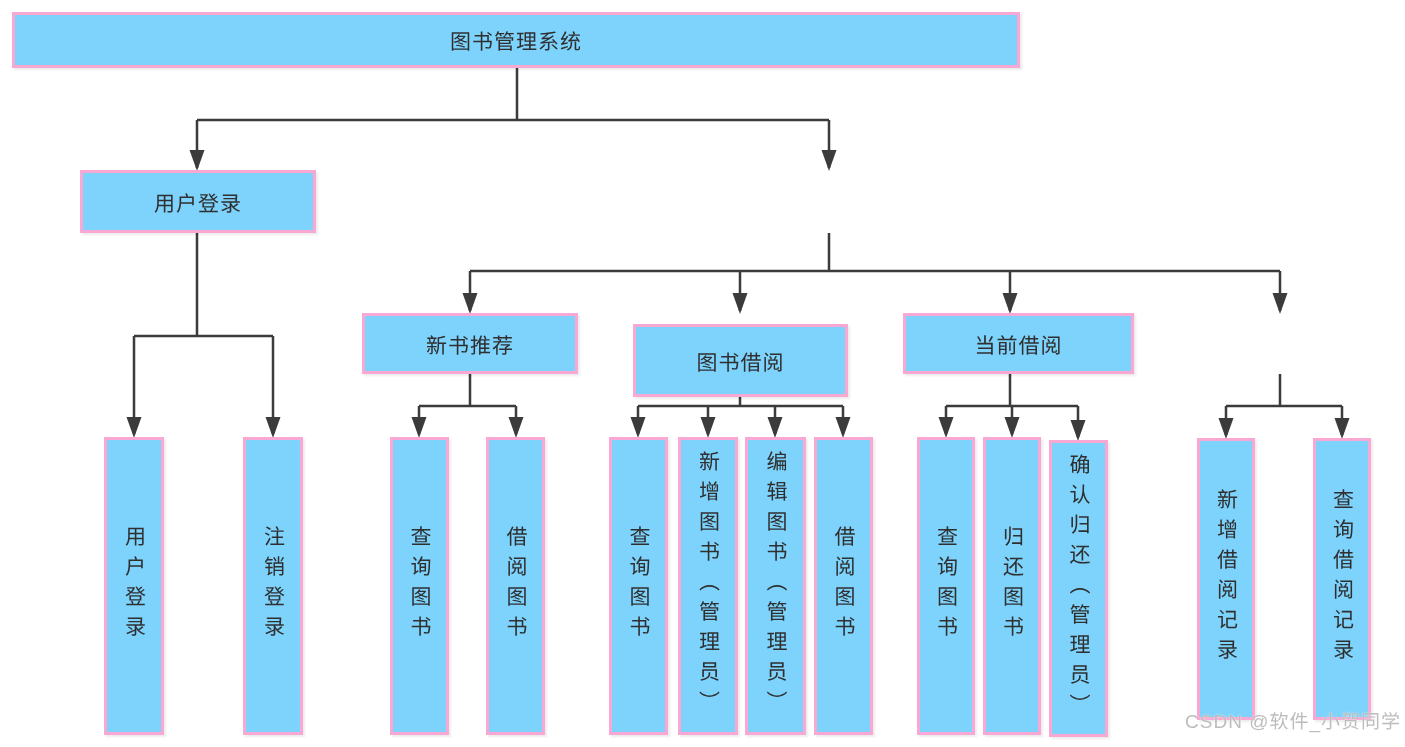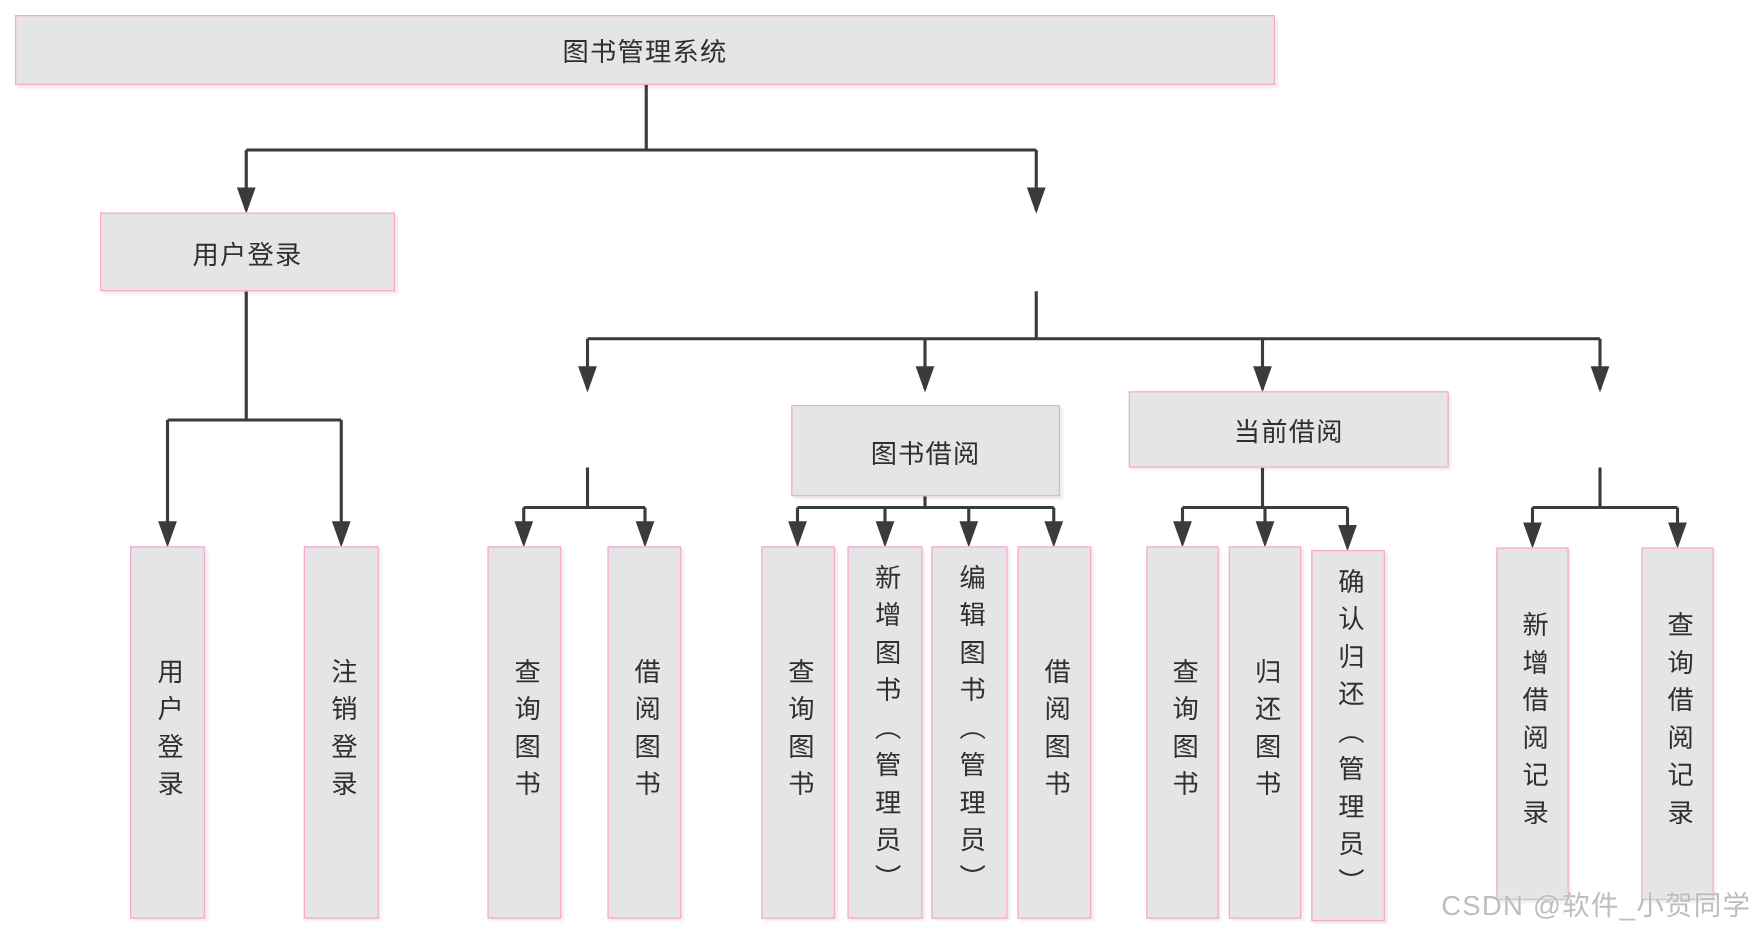--- a/index.html
+++ b/index.html
@@ -8,22 +8,22 @@
     width:1405px;height:747px;
     background:#ffffff;
     font-family:"Liberation Sans",sans-serif;
     color:#2f2f2f;
     overflow:hidden;
   }
   .connectors{position:absolute;left:0;top:0;z-index:1;}
   .box{
     position:absolute;
     box-sizing:border-box;
-    background:#e5e5e5;
-    border:1px solid #f9a8d4;
+    background:#7dd3fc;
+    border:3px solid #f9a8d4;
     display:flex;
     align-items:center;
     justify-content:center;
     font-size:21px;
     letter-spacing:1px;
     z-index:2;
     box-shadow:2px 2px 2px rgba(0,0,0,0.08);
     white-space:nowrap;
   }
   .vbox{
@@ -31,21 +31,21 @@
     text-orientation:mixed;
     letter-spacing:9px;
     font-size:21px;
     line-height:1;
   }
   .watermark{
     position:absolute;
     z-index:5;
     right:4px;
     top:706px;
-    font-size:22px;
+    font-size:19px;
     letter-spacing:1px;
     color:rgba(185,185,185,0.95);
     text-shadow:0 0 2px rgba(255,255,255,0.8);
     white-space:nowrap;
   }
 </style>
 </head>
 <body>
 
 <div class="canvas">
@@ -90,22 +90,23 @@
       <use href="#arw" x="1078" y="441"></use>
       <use href="#arw" x="1226" y="439"></use>
       <use href="#arw" x="1342" y="439"></use>
     </g>
   </svg>
 
   <div class="box" style="left:12px;top:12px;width:1008px;height:56px;">图书管理系统</div>
 
   <div class="box" style="left:80px;top:170px;width:236px;height:63px;">用户登录</div>
 
+  <div class="box" style="left:362px;top:313px;width:216px;height:61px;">新书推荐</div>
   <div class="box" style="left:633px;top:324px;width:215px;height:73px;">图书借阅</div>
-  <div class="box" style="left:903px;top:313px;width:256px;height:61px;">当前借阅</div>
+  <div class="box" style="left:903px;top:313px;width:231px;height:61px;">当前借阅</div>
 
   <div class="box vbox" style="left:104px;top:437px;width:60px;height:298px;">用户登录</div>
   <div class="box vbox" style="left:243px;top:437px;width:60px;height:298px;">注销登录</div>
 
   <div class="box vbox" style="left:390px;top:437px;width:59px;height:298px;">查询图书</div>
   <div class="box vbox" style="left:486px;top:437px;width:59px;height:298px;">借阅图书</div>
 
   <div class="box vbox" style="left:609px;top:437px;width:59px;height:298px;">查询图书</div>
   <div class="box vbox" style="left:678px;top:437px;width:60px;height:298px;">新增图书（管理员）</div>
   <div class="box vbox" style="left:745px;top:437px;width:61px;height:298px;">编辑图书（管理员）</div>

